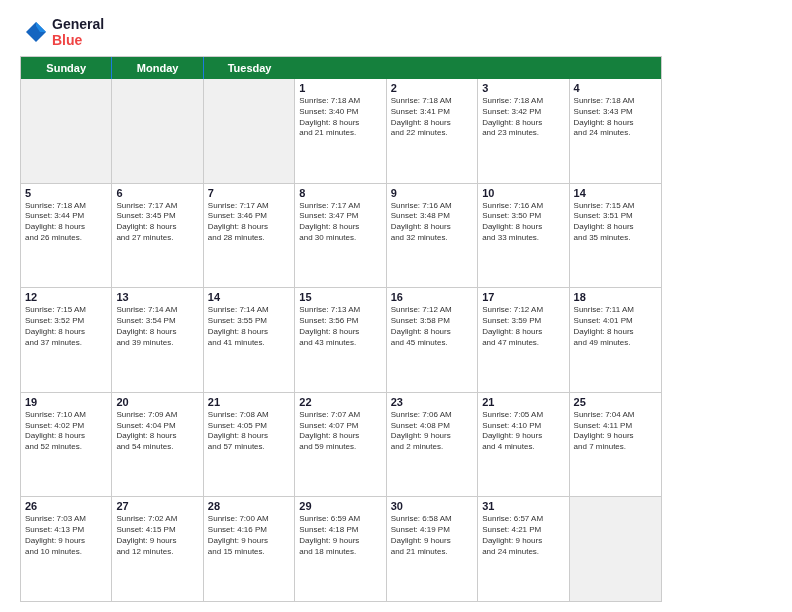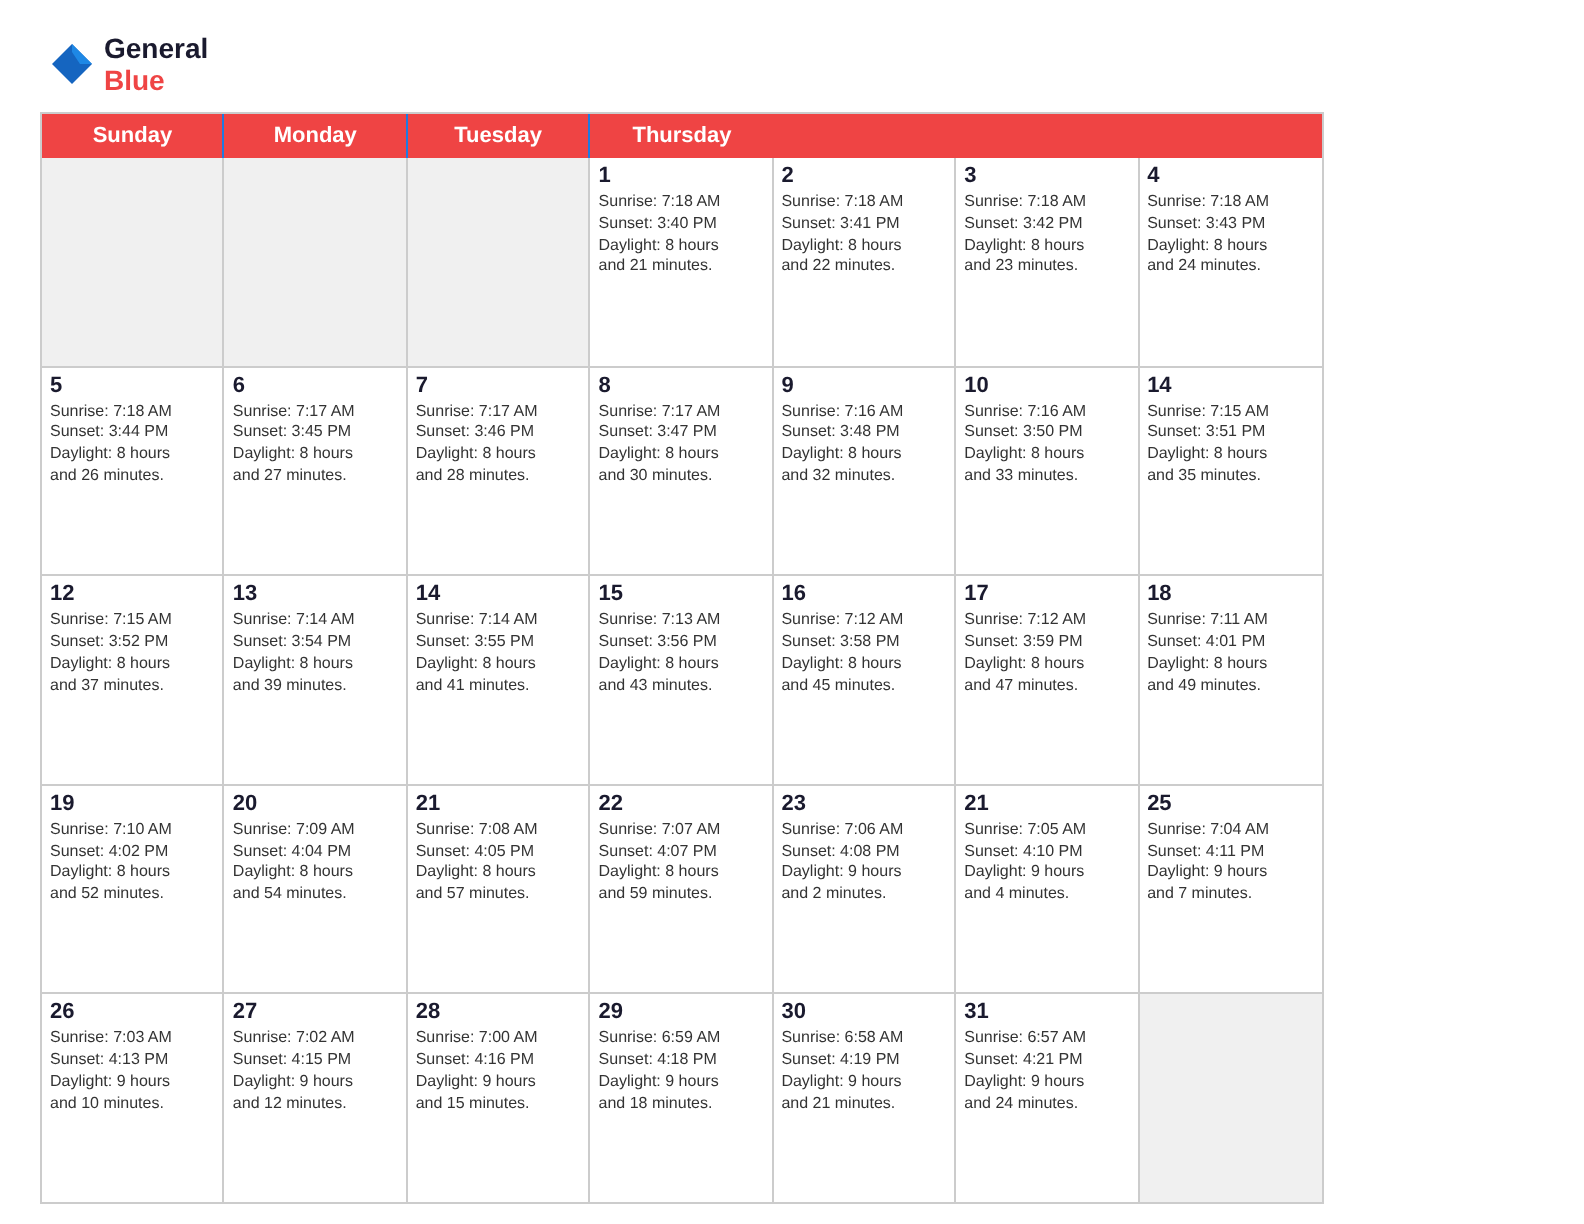--- a/index.html
+++ b/index.html
@@ -48,21 +48,21 @@
     }
     .calendar {
       flex: 1;
       display: flex;
       flex-direction: column;
       border: 1px solid #ccc;
     }
     .cal-header {
       display: grid;
       grid-template-columns: repeat(7, 1fr);
-      background: #ef4444;
+      background: #15803d;
     }
     .cal-header-cell {
       color: #fff;
       font-size: 11px;
       font-weight: bold;
       padding: 5px 4px;
       text-align: center;
       border-right: 1px solid #1e7ae0;
     }
     .cal-header-cell:last-child { border-right: none; }
@@ -122,21 +122,20 @@
       <h1></h1>
       <h2></h2>
     </div>
   </div>
 
   <div class="calendar">
     <div class="cal-header">
     <div class="cal-header-cell">Sunday</div>
         <div class="cal-header-cell">Monday</div>
         <div class="cal-header-cell">Tuesday</div>
-        <div class="cal-header-cell">Thursday</div>
       </div>
     <div class="cal-body">
     <div class="cal-row">
           <div class="cal-cell empty shaded"></div>
           <div class="cal-cell empty shaded"></div>
           <div class="cal-cell empty shaded"></div>
           <div class="cal-cell">
             <span class="day-num">1</span>
             <div class="cell-text" style="white-space: pre-line;">Sunrise: 7:18 AM
 Sunset: 3:40 PM

